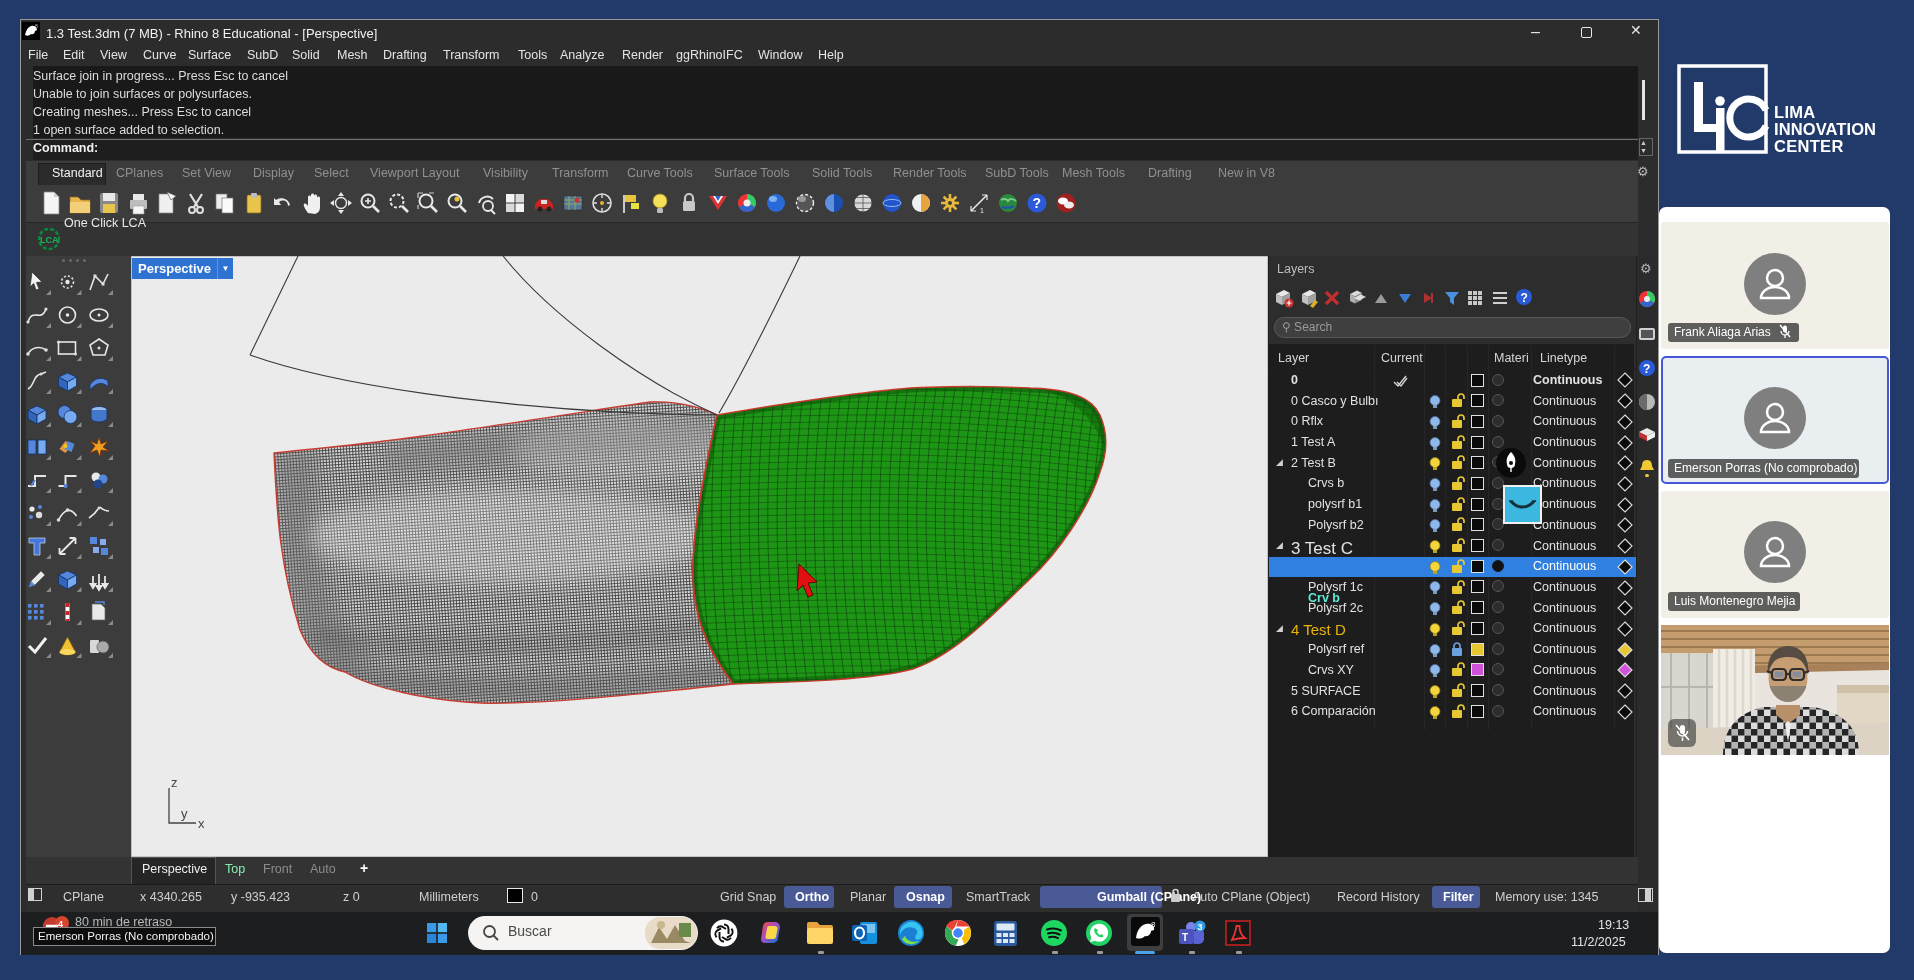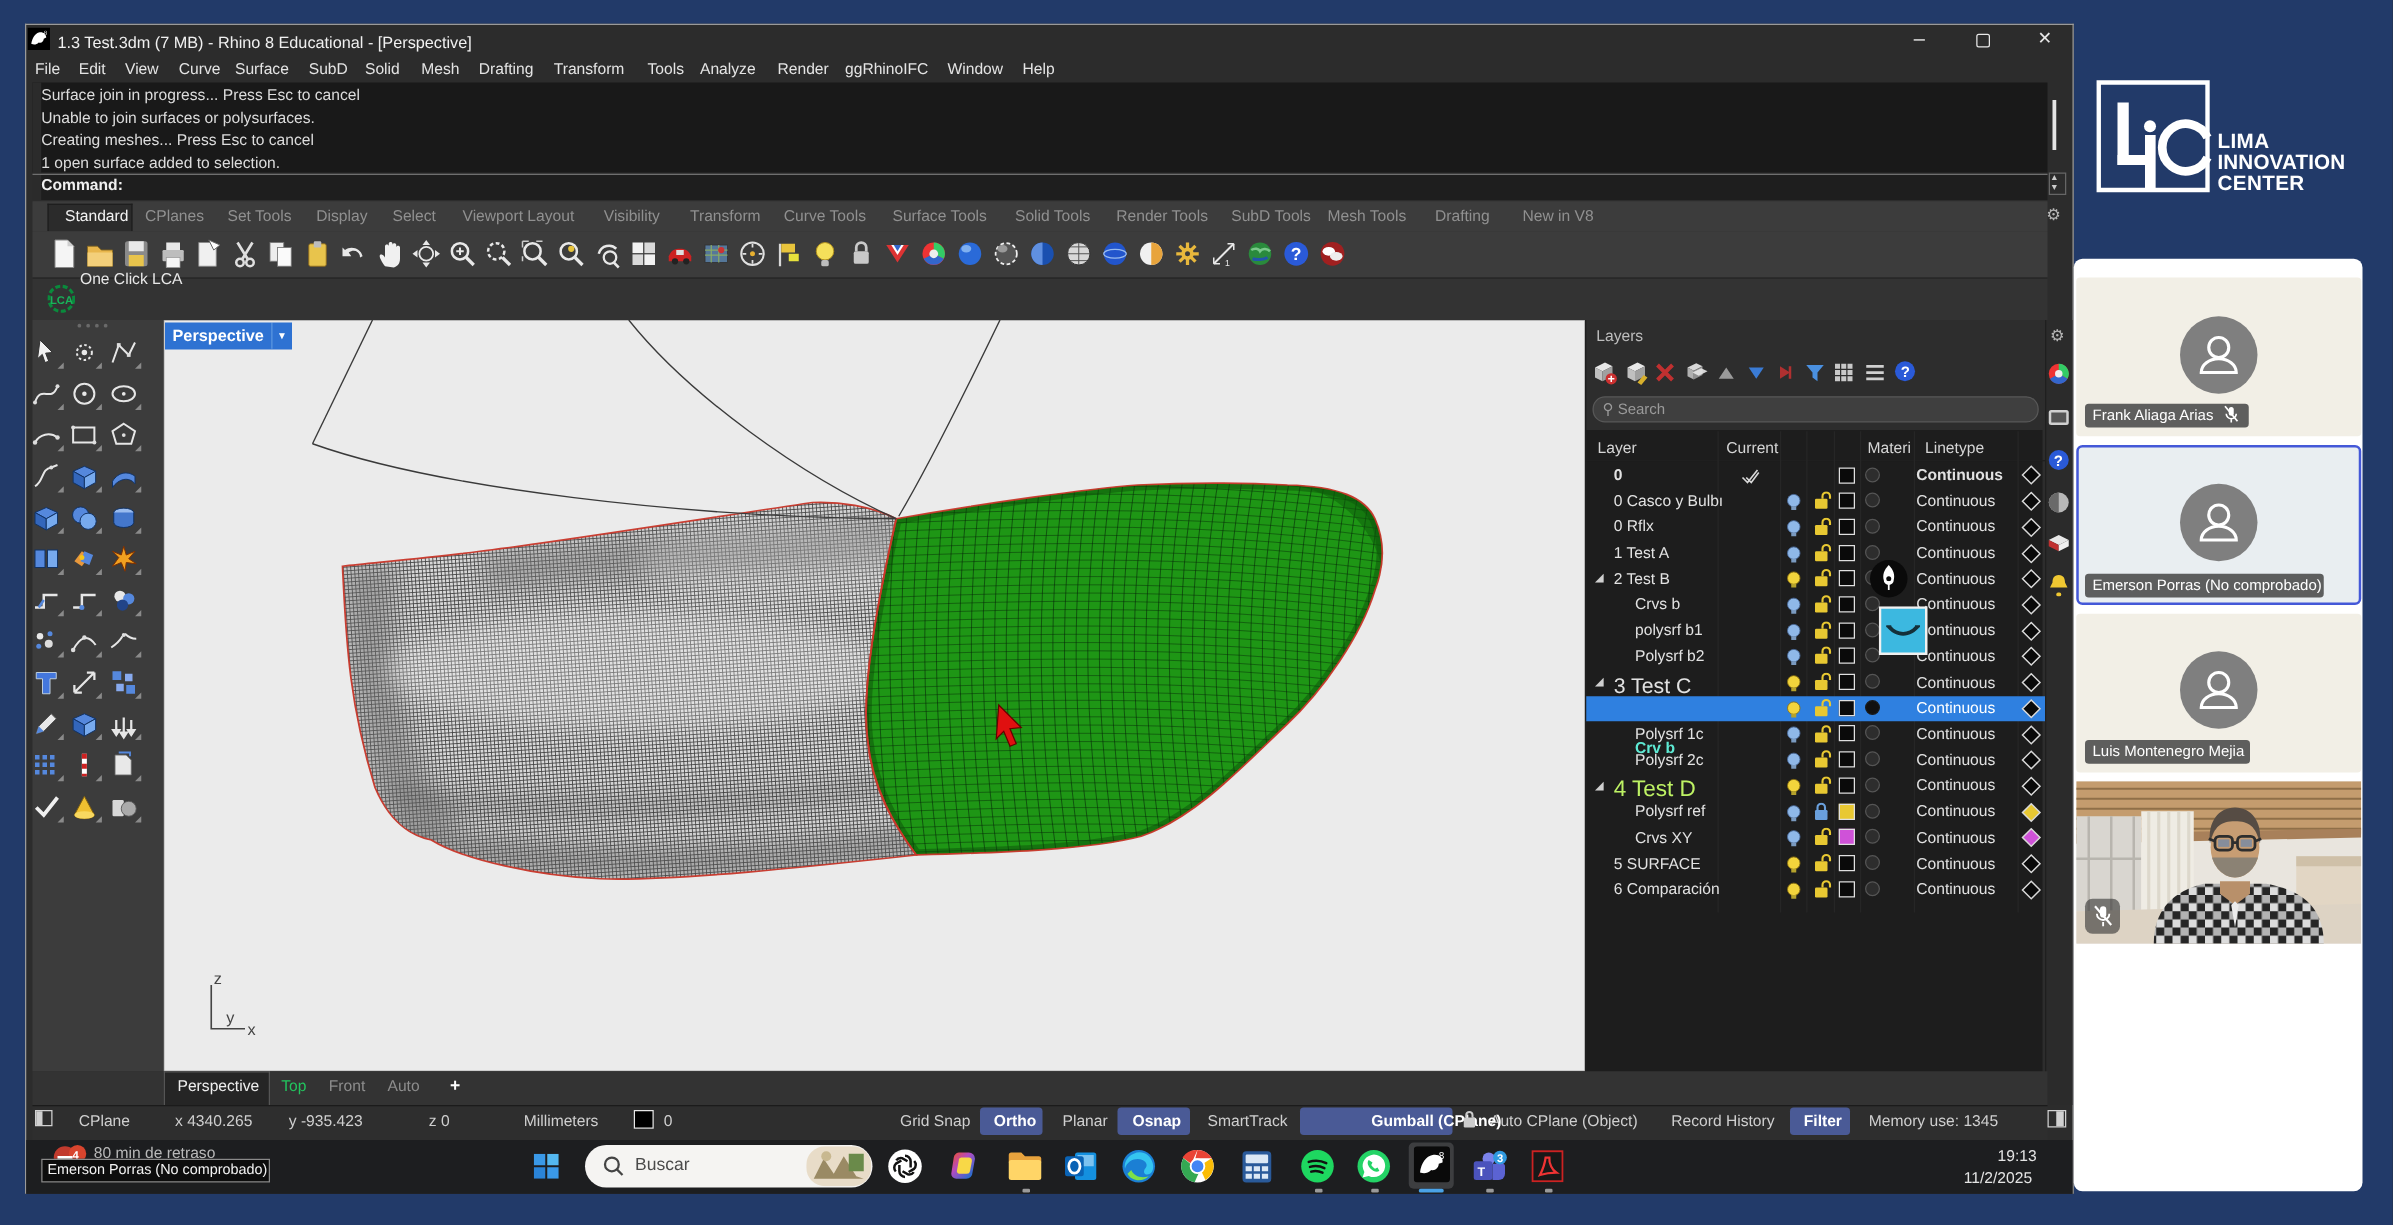--- a/index.html
+++ b/index.html
@@ -44,21 +44,21 @@
 <div class="abs" style="left:33px;top:140px;width:1605px;height:20px;background:#1e1e1e"></div>
 <span class="t" style="left:33px;top:141px;font-size:12.5px;color:#f0f0f0;font-weight:bold;">Command:</span>
 <div class="abs" style="left:1642px;top:80px;width:3px;height:40px;background:#e5e5e5"></div>
 <span class="t" style="left:1640px;top:139px;font-size:7px;color:#ccc;font-weight:normal;">▲</span>
 <span class="t" style="left:1640px;top:147px;font-size:7px;color:#ccc;font-weight:normal;">▼</span>
 <div class="abs" style="left:1639px;top:138px;width:14px;height:18px;border:1px solid #666"></div>
 <div class="abs" style="left:26px;top:161px;width:1612px;height:24px;background:#3c3c3c"></div>
 <div class="abs" style="left:38px;top:163px;width:68px;height:22px;background:#2b2b2b;border:1px solid #1e1e1e;border-bottom:none"></div>
 <span class="t" style="left:52px;top:166px;font-size:12.5px;color:#f2f2f2;font-weight:normal;">Standard</span>
 <span class="t" style="left:116px;top:166px;font-size:12.5px;color:#909090;font-weight:normal;">CPlanes</span>
-<span class="t" style="left:182px;top:166px;font-size:12.5px;color:#909090;font-weight:normal;">Set Tools</span>
+<span class="t" style="left:182px;top:166px;font-size:12.5px;color:#909090;font-weight:normal;">Set View</span>
 <span class="t" style="left:253px;top:166px;font-size:12.5px;color:#909090;font-weight:normal;">Display</span>
 <span class="t" style="left:314px;top:166px;font-size:12.5px;color:#909090;font-weight:normal;">Select</span>
 <span class="t" style="left:370px;top:166px;font-size:12.5px;color:#909090;font-weight:normal;">Viewport Layout</span>
 <span class="t" style="left:483px;top:166px;font-size:12.5px;color:#909090;font-weight:normal;">Visibility</span>
 <span class="t" style="left:552px;top:166px;font-size:12.5px;color:#909090;font-weight:normal;">Transform</span>
 <span class="t" style="left:627px;top:166px;font-size:12.5px;color:#909090;font-weight:normal;">Curve Tools</span>
 <span class="t" style="left:714px;top:166px;font-size:12.5px;color:#909090;font-weight:normal;">Surface Tools</span>
 <span class="t" style="left:812px;top:166px;font-size:12.5px;color:#909090;font-weight:normal;">Solid Tools</span>
 <span class="t" style="left:893px;top:166px;font-size:12.5px;color:#909090;font-weight:normal;">Render Tools</span>
 <span class="t" style="left:985px;top:166px;font-size:12.5px;color:#909090;font-weight:normal;">SubD Tools</span>
@@ -849,21 +849,21 @@
     <rect x="2" y="6" width="10" height="8" rx="1" fill="#e8c832"></rect>
     <path d="M8 6 V4 a3 3 0 0 1 6 0 v2" fill="none" stroke="#e8c832" stroke-width="1.7"></path>
   </svg>
 <div class="abs" style="left:1471px;top:601px;width:13px;height:13px;background:#0a0a0a;border:1.5px solid #e0e0e0"></div>
 <div class="abs" style="left:1492px;top:601px;width:12px;height:12px;background:#2d2d2d;border:1.5px solid #555;border-radius:50%"></div>
 <span class="t" style="left:1533px;top:601px;font-size:12.5px;color:#e2e2e2;font-weight:normal">Continuous</span>
 <svg class="abs" style="left:1616px;top:600px" width="18" height="16">
     <path d="M9 1 L16 8 L9 15 L2 8 Z" fill="#0a0a0a" stroke="#d8d8d8" stroke-width="1.2"></path>
   </svg>
 <span class="t" style="left:1276px;top:623px;font-size:9px;color:#d0d0d0">◢</span>
-<span class="t" style="left:1291px;top:621px;font-size:18px;color:#bef264;font-weight:normal">4 Test D</span>
+<span class="t" style="left:1291px;top:621px;font-size:15px;color:#eab308;font-weight:normal">4 Test D</span>
 <svg class="abs" style="left:1428px;top:622px" width="14" height="15">
     <circle cx="7" cy="6.5" r="5" fill="#f2d43c" stroke="#8a7010" stroke-width="0.7"></circle>
     <rect x="5" y="11" width="4" height="3" fill="#b5a22c"></rect>
   </svg>
 <svg class="abs" style="left:1450px;top:621px" width="16" height="15">
     <rect x="2" y="6" width="10" height="8" rx="1" fill="#e8c832"></rect>
     <path d="M8 6 V4 a3 3 0 0 1 6 0 v2" fill="none" stroke="#e8c832" stroke-width="1.7"></path>
   </svg>
 <div class="abs" style="left:1471px;top:622px;width:13px;height:13px;background:#0a0a0a;border:1.5px solid #e0e0e0"></div>
 <div class="abs" style="left:1492px;top:622px;width:12px;height:12px;background:#2d2d2d;border:1.5px solid #555;border-radius:50%"></div>
@@ -969,21 +969,21 @@
       <path d="M17 6 v5 L9 15 v-5 Z" fill="#f0f0f0"></path>
     </g>
 <g transform="translate(0,168)">
       <path d="M9 2 C5 2 4 5 4 8 l-2 4 h14 l-2 -4 C14 5 13 2 9 2 Z" fill="#f0c832"></path>
       <rect x="7" y="16" width="4" height="3" rx="1.5" fill="#f0c832"></rect>
     </g>
 </svg>
 <div class="abs" style="left:26px;top:857px;width:1612px;height:27px;background:#333333"></div>
 <div class="abs" style="left:131px;top:857px;width:85px;height:27px;background:#252525;border:1px solid #555;border-bottom:none"></div>
 <span class="t" style="left:142px;top:862px;font-size:12.5px;color:#eeeeee;font-weight:normal;">Perspective</span>
-<span class="t" style="left:225px;top:862px;font-size:12.5px;color:#22c55e;font-weight:normal;">Top</span>
+<span class="t" style="left:225px;top:862px;font-size:12.5px;color:#86efac;font-weight:normal;">Top</span>
 <span class="t" style="left:263px;top:862px;font-size:12.5px;color:#8d8d8d;font-weight:normal;">Front</span>
 <span class="t" style="left:310px;top:862px;font-size:12.5px;color:#8d8d8d;font-weight:normal;">Auto</span>
 <span class="t" style="left:360px;top:860px;font-size:14px;color:#ffffff;font-weight:bold;">+</span>
 <div class="abs" style="left:26px;top:884px;width:1612px;height:28px;background:#2e2e2e;border-top:1px solid #1b1b1b"></div>
 <div class="abs" style="left:28px;top:888px;width:14px;height:13px;border:1.5px solid #d0d0d0">
     <div style="width:5px;height:100%;background:#d0d0d0"></div>
   </div>
 <span class="t" style="left:63px;top:890px;font-size:12.5px;color:#cfcfcf;font-weight:normal;">CPlane</span>
 <span class="t" style="left:140px;top:890px;font-size:12.5px;color:#cfcfcf;font-weight:normal;">x 4340.265</span>
 <span class="t" style="left:231px;top:890px;font-size:12.5px;color:#cfcfcf;font-weight:normal;">y -935.423</span>

